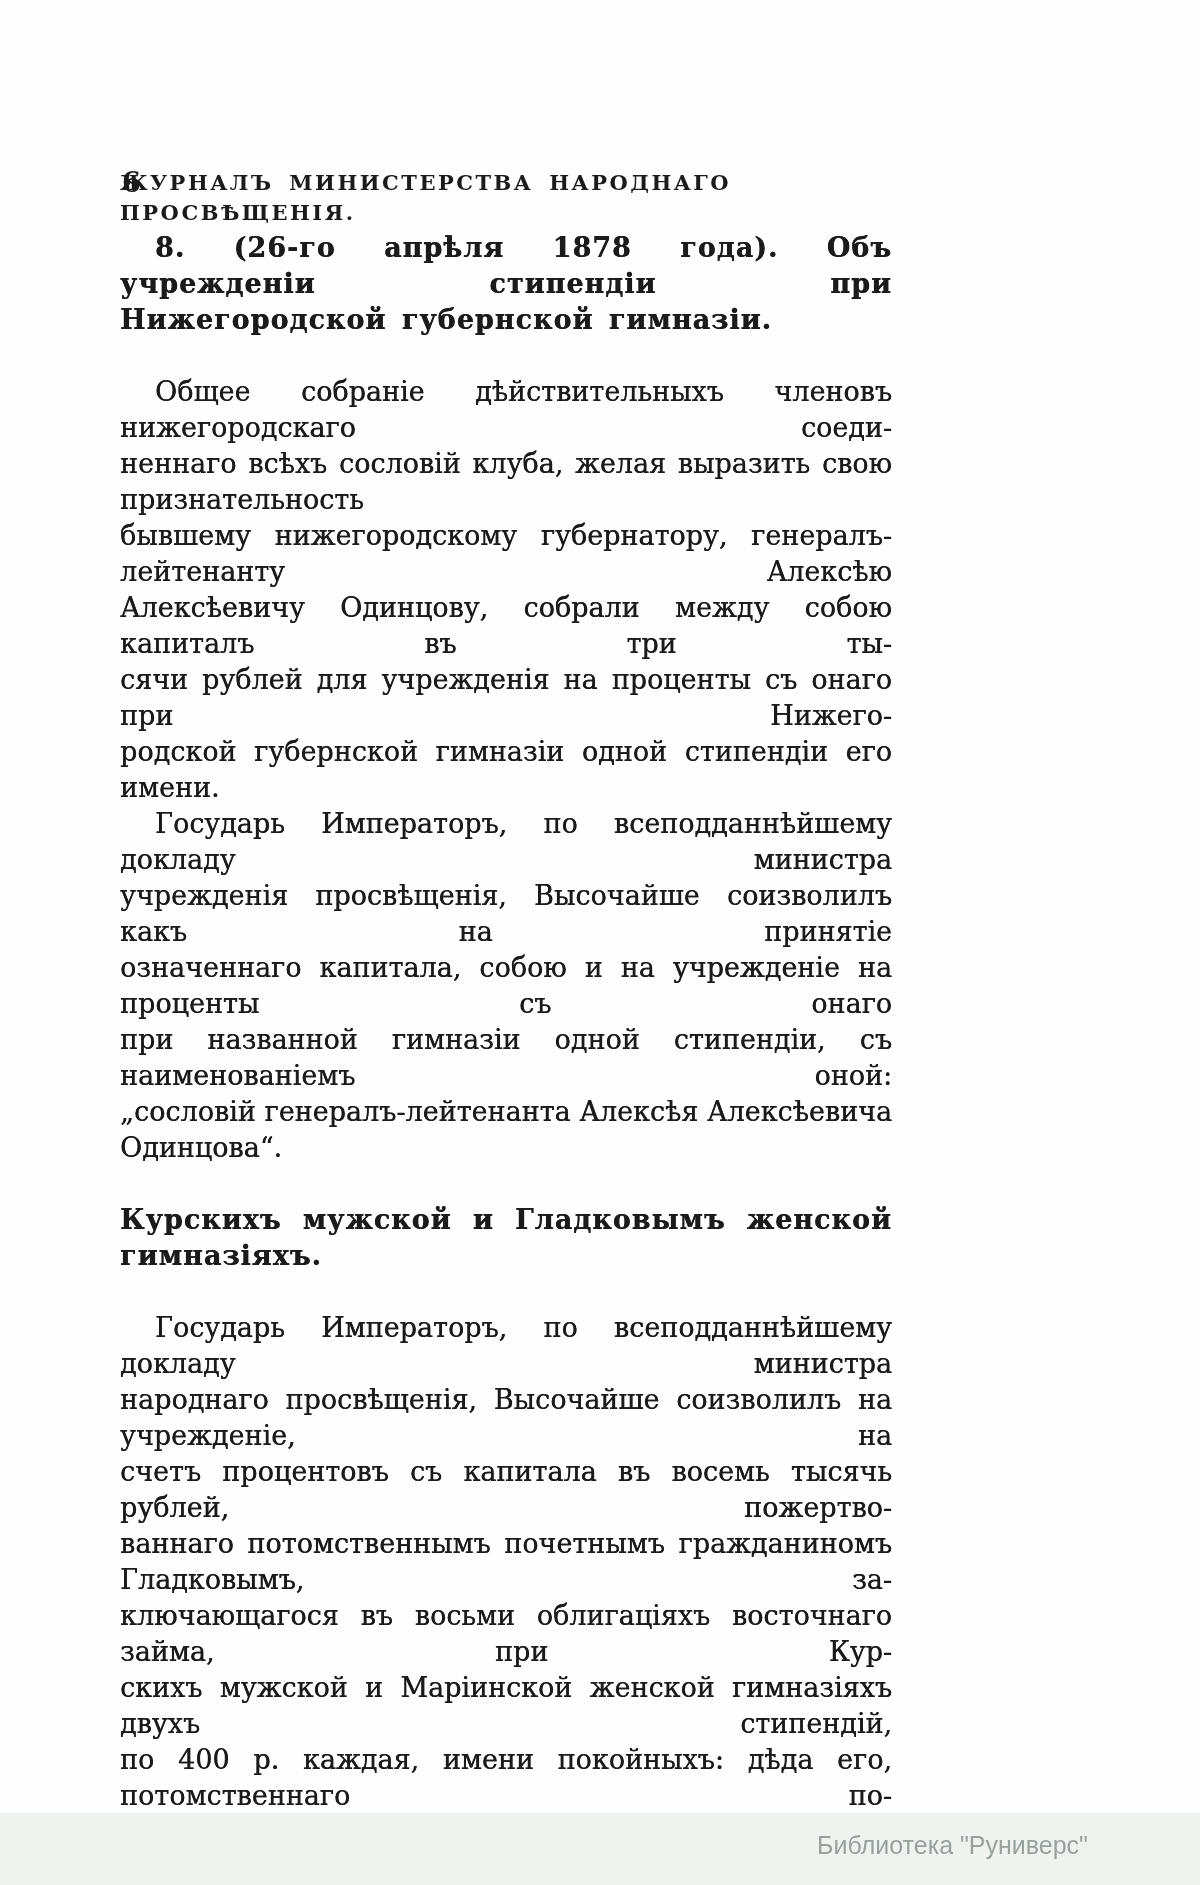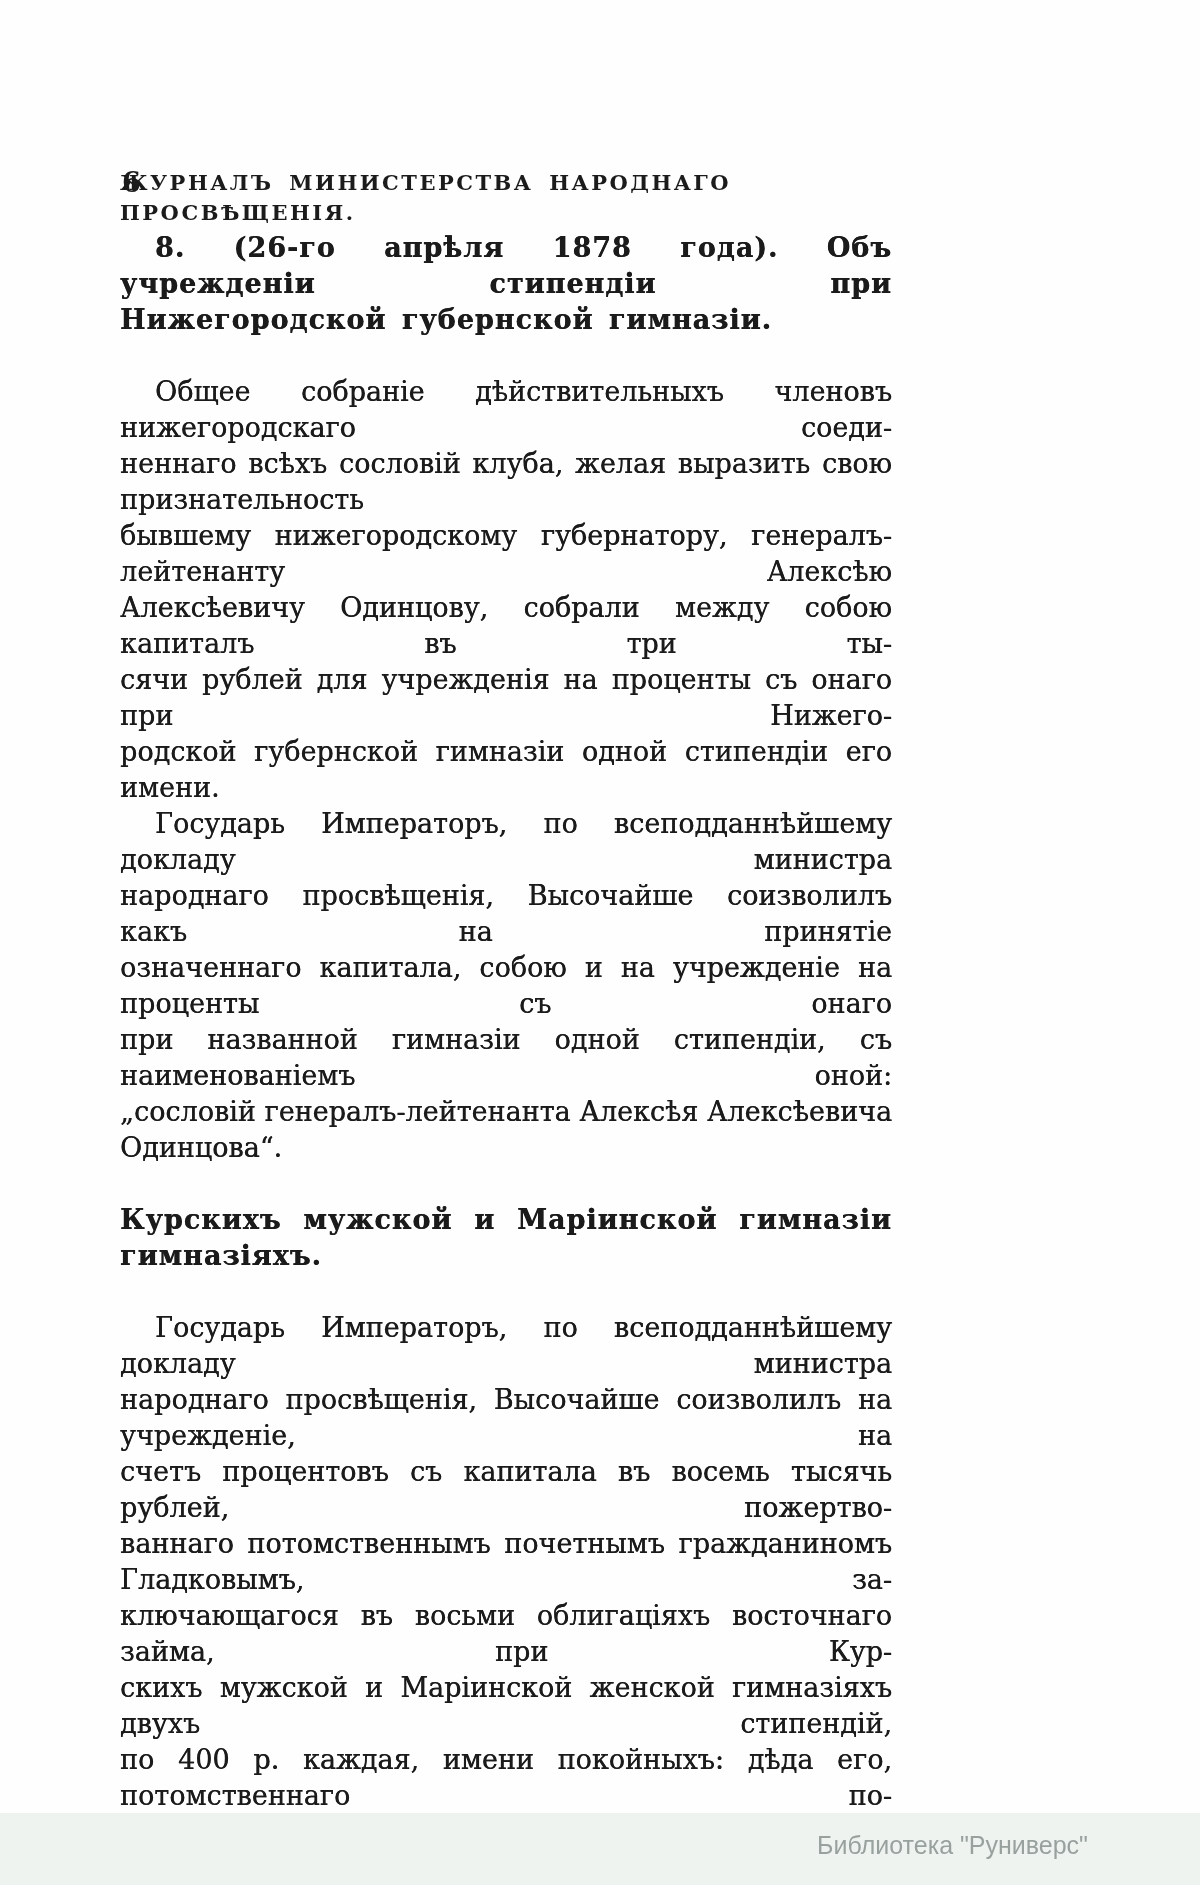--- a/index.html
+++ b/index.html
@@ -101,28 +101,28 @@
       <div class="ln first">Общее собраніе дѣйствительныхъ членовъ нижегородскаго соеди-</div>
       <div class="ln">неннаго всѣхъ сословій клуба, желая выразить свою признательность</div>
       <div class="ln">бывшему нижегородскому губернатору, генералъ-лейтенанту Алексѣю</div>
       <div class="ln">Алексѣевичу Одинцову, собрали между собою капиталъ въ три ты-</div>
       <div class="ln">сячи рублей для учрежденія на проценты съ онаго при Нижего-</div>
       <div class="ln last">родской губернской гимназіи одной стипендіи его имени.</div>
     </div>
 
     <div class="para">
       <div class="ln first">Государь Императоръ, по всеподданнѣйшему докладу министра</div>
-      <div class="ln">народнаго просвѣщенія, Высочайше соизволилъ какъ на принятіе</div>
+      <div class="ln">учрежденія просвѣщенія, Высочайше соизволилъ какъ на принятіе</div>
       <div class="ln">означеннаго капитала, собою и на учрежденіе на проценты съ онаго</div>
       <div class="ln">при названной гимназіи одной стипендіи, съ наименованіемъ оной:</div>
       <div class="ln last">„сословій генералъ-лейтенанта Алексѣя Алексѣевича Одинцова“.</div>
     </div>
 
     <div class="heading">
-      <div class="ln last">Курскихъ мужской и Маріинской гимназіи гимназіяхъ.</div>
+      <div class="ln last">Курскихъ мужской и Гладковымъ женской гимназіяхъ.</div>
     </div>
 
     <div class="para">
       <div class="ln first">Государь Императоръ, по всеподданнѣйшему докладу министра</div>
       <div class="ln">народнаго просвѣщенія, Высочайше соизволилъ на учрежденіе, на</div>
       <div class="ln">счетъ процентовъ съ капитала въ восемь тысячь рублей, пожертво-</div>
       <div class="ln">ваннаго потомственнымъ почетнымъ гражданиномъ Гладковымъ, за-</div>
       <div class="ln">ключающагося въ восьми облигаціяхъ восточнаго займа, при Кур-</div>
       <div class="ln">скихъ мужской и Маріинской женской гимназіяхъ двухъ стипендій,</div>
       <div class="ln">по 400 р. каждая, имени покойныхъ: дѣда его, потомственнаго по-</div>

